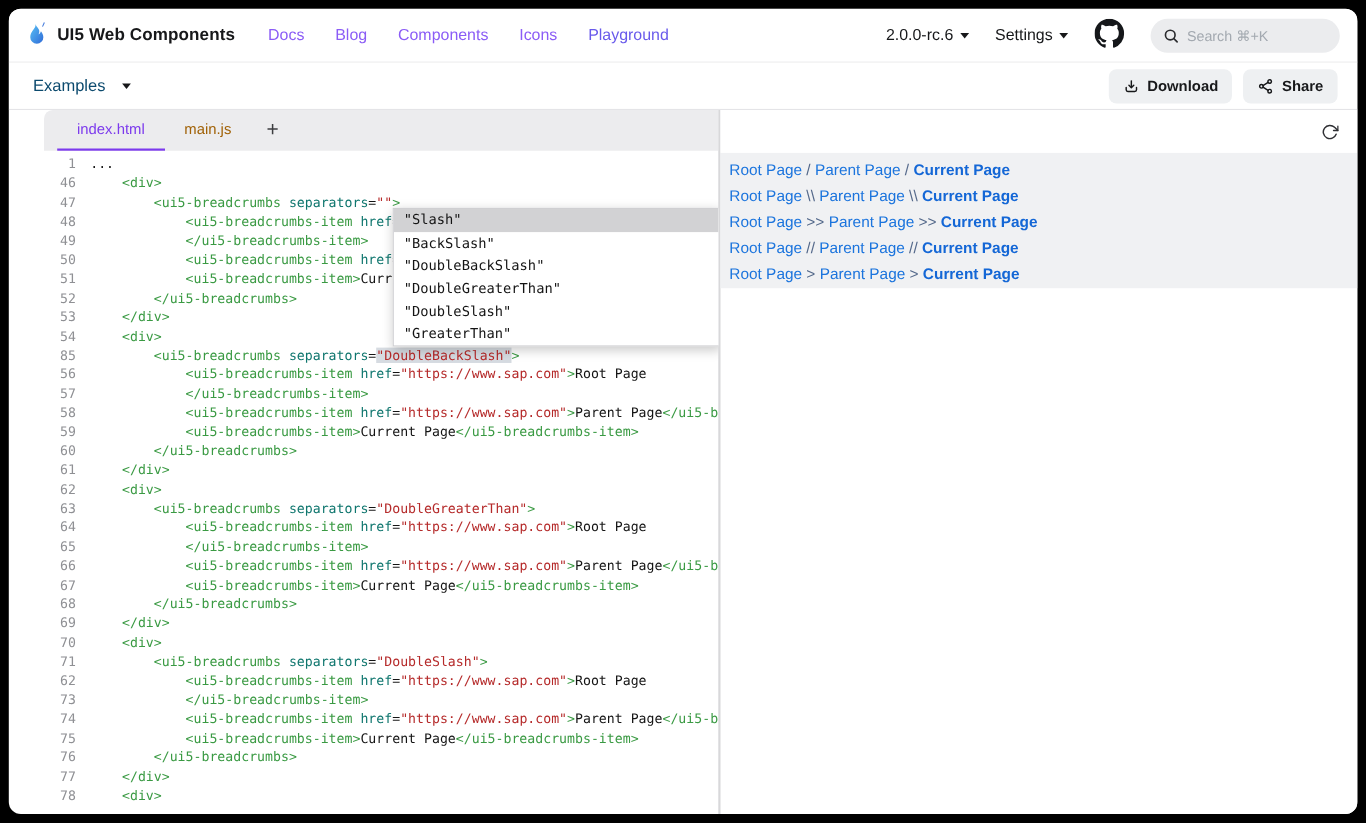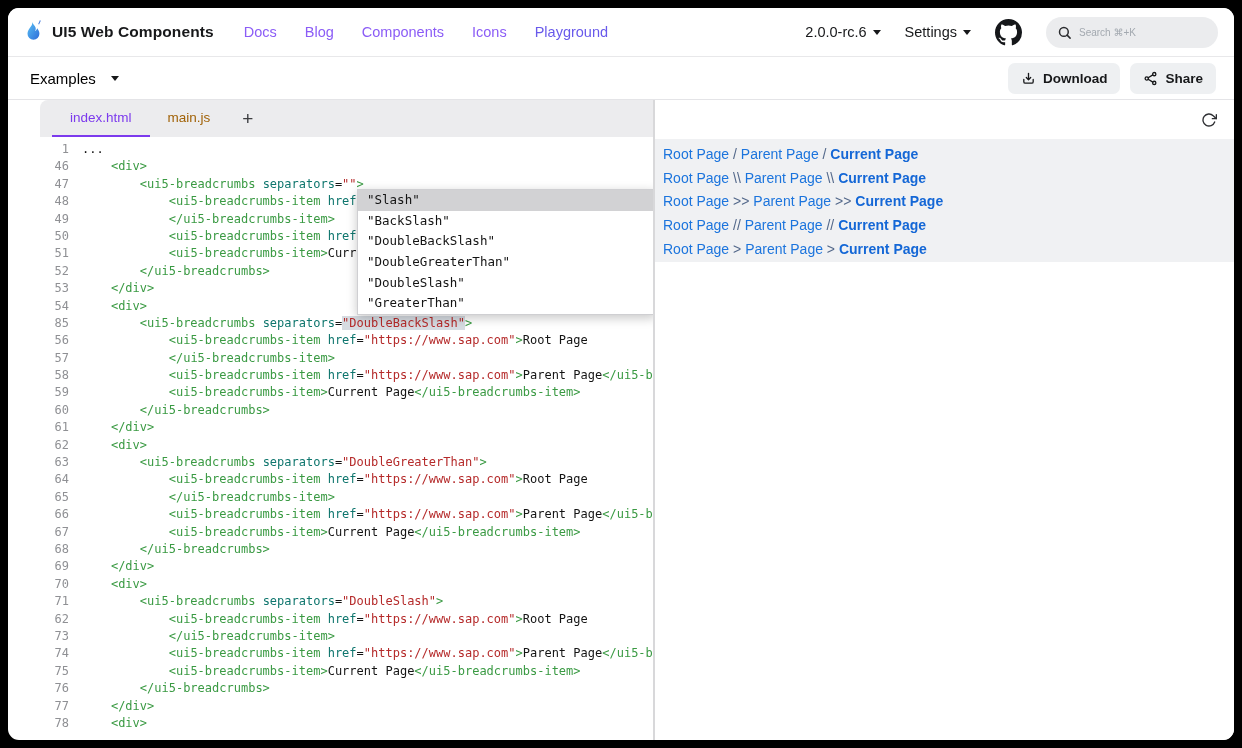--- a/index.html
+++ b/index.html
@@ -7,31 +7,31 @@
   .frame { position:absolute; inset:0; background:#000; }
   .app { position:absolute; left:8px; top:8px; width:1226px; height:732px; background:#fff; border-radius:11px; overflow:hidden; display:flex; flex-direction:column; }
 
   
   .navbar { height:49px; flex:0 0 49px; display:flex; align-items:center; padding:0 16px 0 14px; background:#fff; border-bottom:1px solid #e8e8ea; }
   .brand { display:flex; align-items:center; gap:8px; margin-right:30px; }
   .brand-title { font-size:15.5px; font-weight:700; color:#17181a; letter-spacing:.1px; }
   .nav-links { display:flex; align-items:center; gap:28px; }
   .nav-link { font-size:14.5px; color:#8b5cf6; cursor:pointer; text-decoration:none; }
   .nav-link.active { color:#695aeb; }
-  .nav-right { margin-left:auto; display:flex; align-items:center; gap:24px; }
+  .nav-right { margin-left:auto; display:flex; gap:24px; }
   .menu-item { font-size:14.5px; color:#17181a; display:flex; align-items:center; gap:6px; cursor:pointer; }
   .caret { width:0; height:0; border-left:4.5px solid transparent; border-right:4.5px solid transparent; border-top:5.5px solid #17181a; display:inline-block; }
   .gh { width:27px; height:27px; display:flex; align-items:center; justify-content:center; cursor:pointer; }
   .search-pill { width:172px; height:31px; background:#ebecee; border-radius:16px; display:flex; align-items:center; padding:0 11px; gap:7px; }
-  .search-pill input { border:none; outline:none; background:transparent; font-size:10px; color:#333; width:120px; font-family:"Liberation Sans", sans-serif; }
+  .search-pill input { border:none; outline:none; background:transparent; font-size:13px; color:#333; width:120px; font-family:"Liberation Sans", sans-serif; }
   .search-pill input::placeholder { color:#a3a9b0; }
 
   
   .toolbar { height:43px; flex:0 0 43px; display:flex; align-items:center; padding:0 18px 0 22px; background:#fff; border-bottom:1px solid #e4e4e7; }
-  .examples { font-size:15px; color:#000000; display:flex; align-items:center; gap:15px; cursor:pointer;text-align:center; }
+  .examples { font-size:15px; color:#0c4a6e; display:flex; align-items:center; gap:15px; cursor:pointer;text-align:center; }
   .toolbar-right { margin-left:auto; display:flex; gap:10px; }
   .tool-btn { height:31px; background:#eef0f2; border:none; border-radius:7px; display:flex; align-items:center; gap:7px; padding:0 13px; font-size:13.5px; font-weight:700; color:#17181a; font-family:"Liberation Sans", sans-serif; cursor:pointer; }
 
   
   .main { flex:1; display:flex; min-height:0;margin-left:32px; }
   .editor-pane { width:613px; flex:0 0 613px; display:flex; flex-direction:column; background:#fff; min-height:0; }
   .preview-pane { flex:1; background:#fff; border-left:2px solid #d8d8da; display:flex; flex-direction:column; min-height:0; }
 
   
   .tabbar { height:37px; flex:0 0 37px; background:#ececee; display:flex; align-items:stretch; padding-left:12px; border-top-left-radius:8px; }

